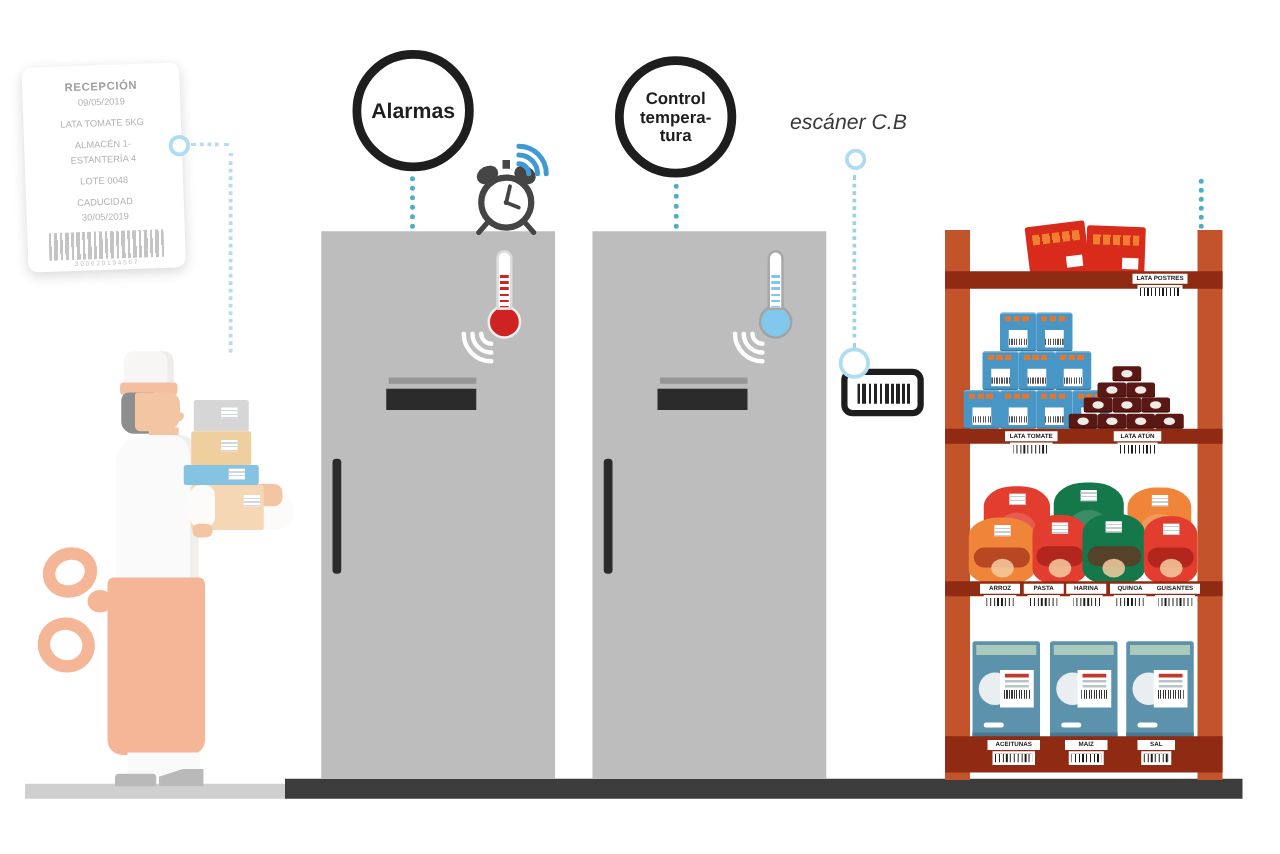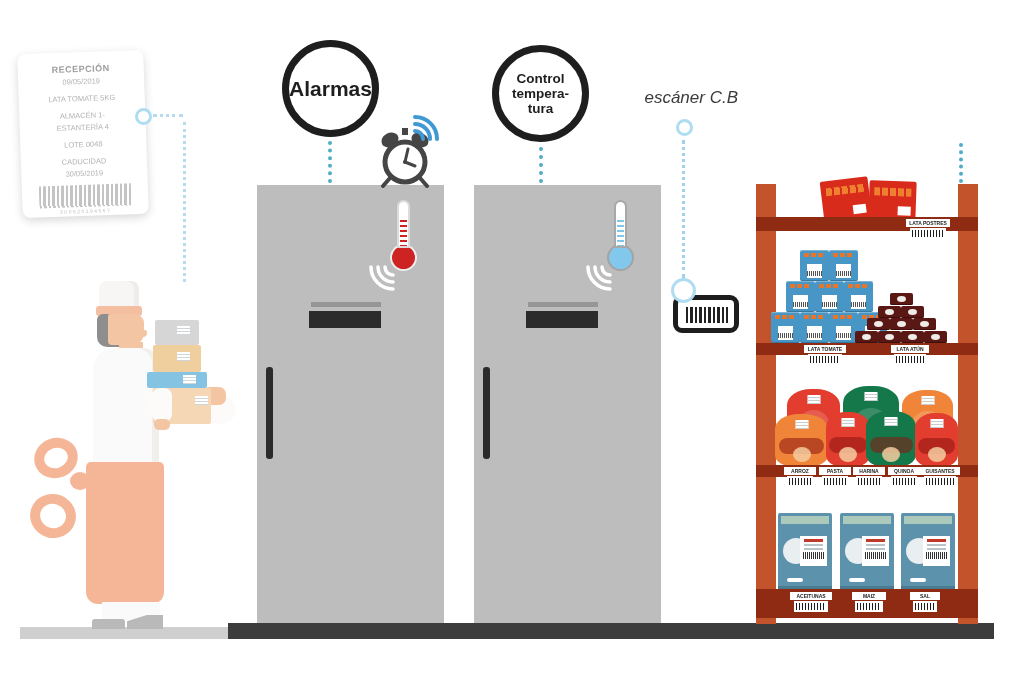--- a/index.html
+++ b/index.html
@@ -81,32 +81,32 @@
   .thermo.blue .bulb { background:#82c8ec; border:2px solid #a3a3a3; }
   .thermo.blue .tube { border-color:#a8a8a8; }
   .wifi-white { position:absolute; left:106px; top:80px; }
 
   
   .bubble {
     position:absolute; width:97px; height:97px; border:7px solid #1e1e1e; border-radius:50%;
     background:#fff; display:flex; align-items:center; justify-content:center;
     text-align:center; font-weight:bold; color:#1e1e1e;
   }
-  .bubble .bubble-text { font-size:21px; line-height:1.12; white-space:pre-line; }
+  .bubble .bubble-text { font-size:17px; line-height:1.12; white-space:pre-line; }
   #bubble-control .bubble-text { font-size:13.5px; }
   #bubble-alarmas { left:282px; top:40px; }
   #bubble-control { left:492px; top:45px; }
   #bubble-almacen { left:915px; top:44px; }
   .teal-dots { position:absolute; width:0; border-left:4px dotted #4fadc6; }
   #dots-alarmas { left:328px; top:141px; height:42px; }
   #dots-control { left:539px; top:147px; height:36px; }
   #dots-almacen { left:959px; top:143px; height:40px; }
 
   
-  #scan-title { left:632px; top:88px; width:106px; text-align:right;
+  #scan-title { left:632px; top:88px; width:106px; text-align:left;
     font-size:17px; font-style:italic; color:#3a3a3a; }
   #scan-node1 { left:676px; top:119px; width:17px; height:17px; }
   #scan-dots  { left:682px; top:140px; width:0; height:138px; border-left:3px dotted #9fd2ea; }
   #scan-node2 { left:671px; top:278px; width:25px; height:25px; z-index:6; }
   #scanner { left:673px; top:295px; width:66px; height:38px; background:#fff;
     border:5px solid #1d1d1d; border-radius:9px; z-index:5; }
   #scanner .s-bc { position:absolute; left:8px; top:7px; width:42px; height:16px;
     background:repeating-linear-gradient(90deg,#222 0 2px,#fff 2px 4px,#222 4px 7px,#fff 7px 9px); }
 
   

